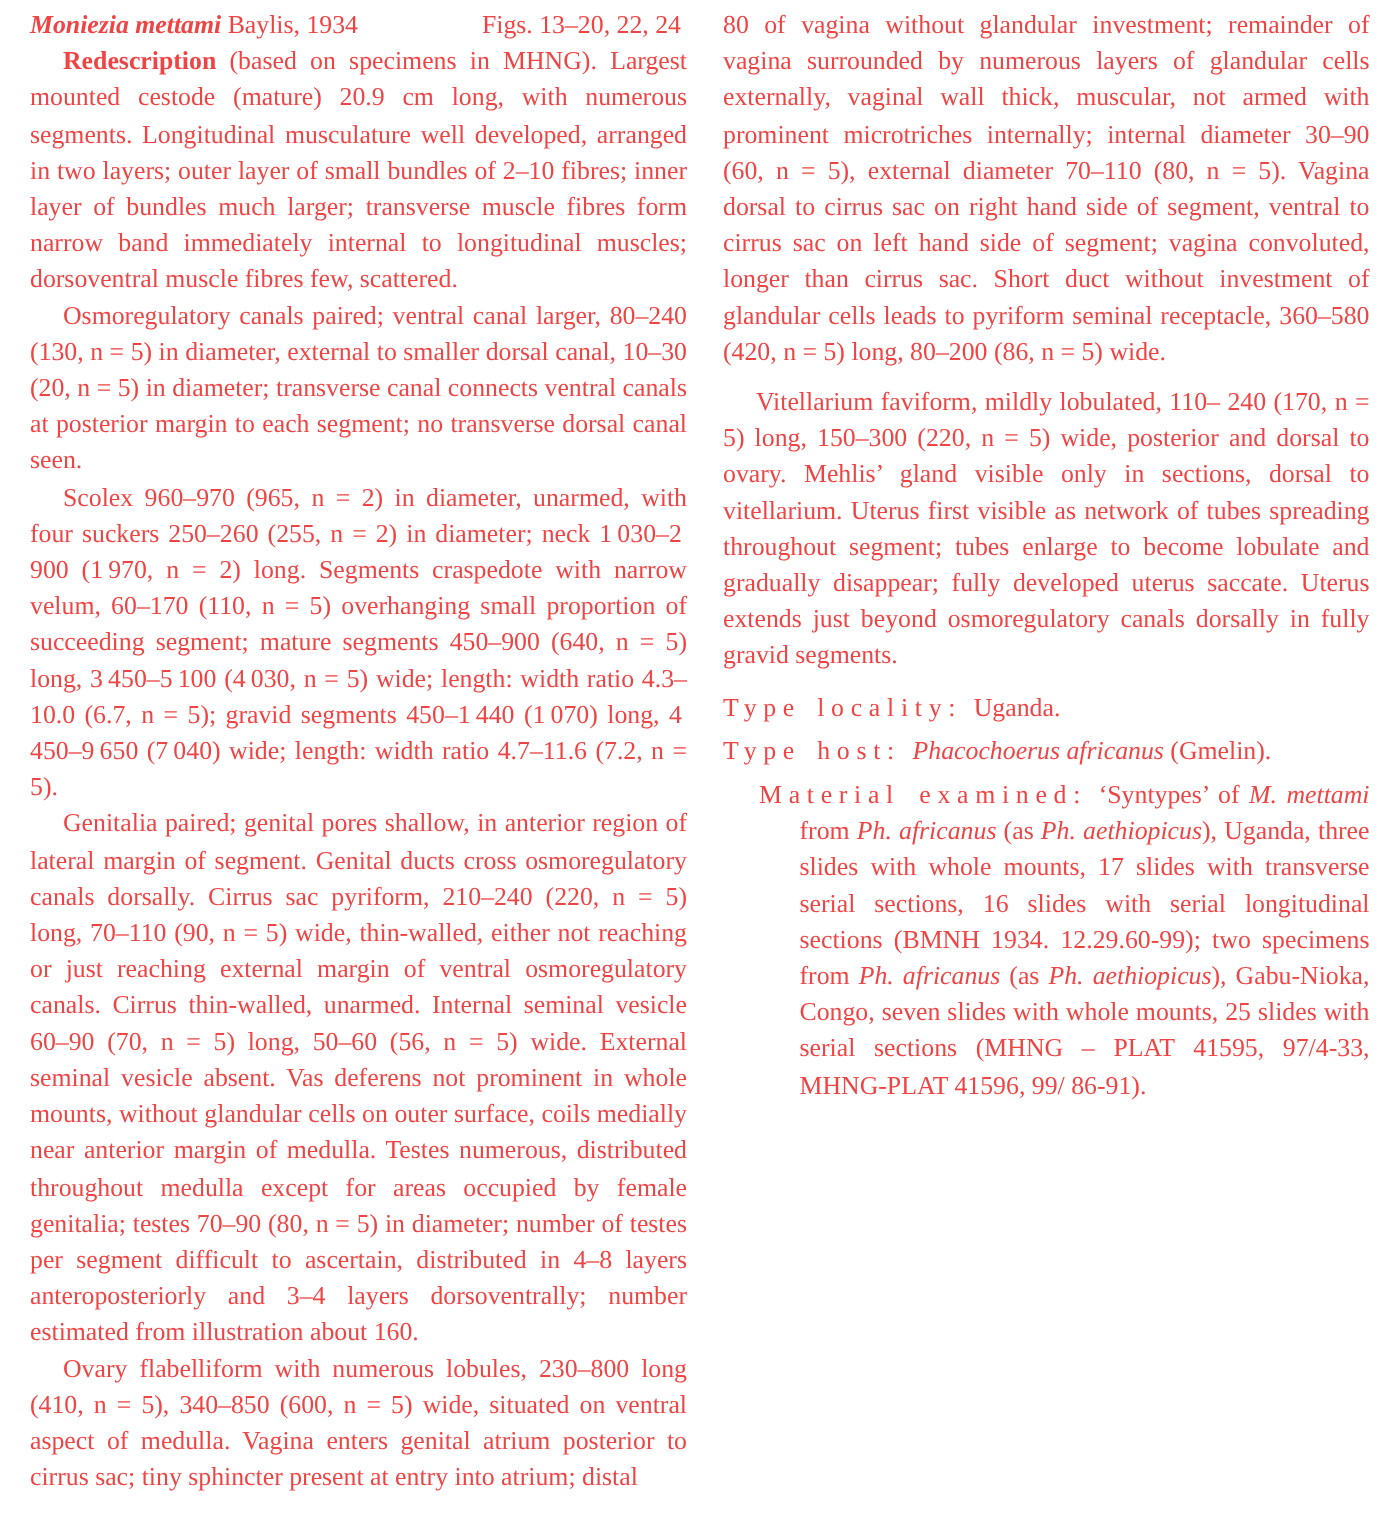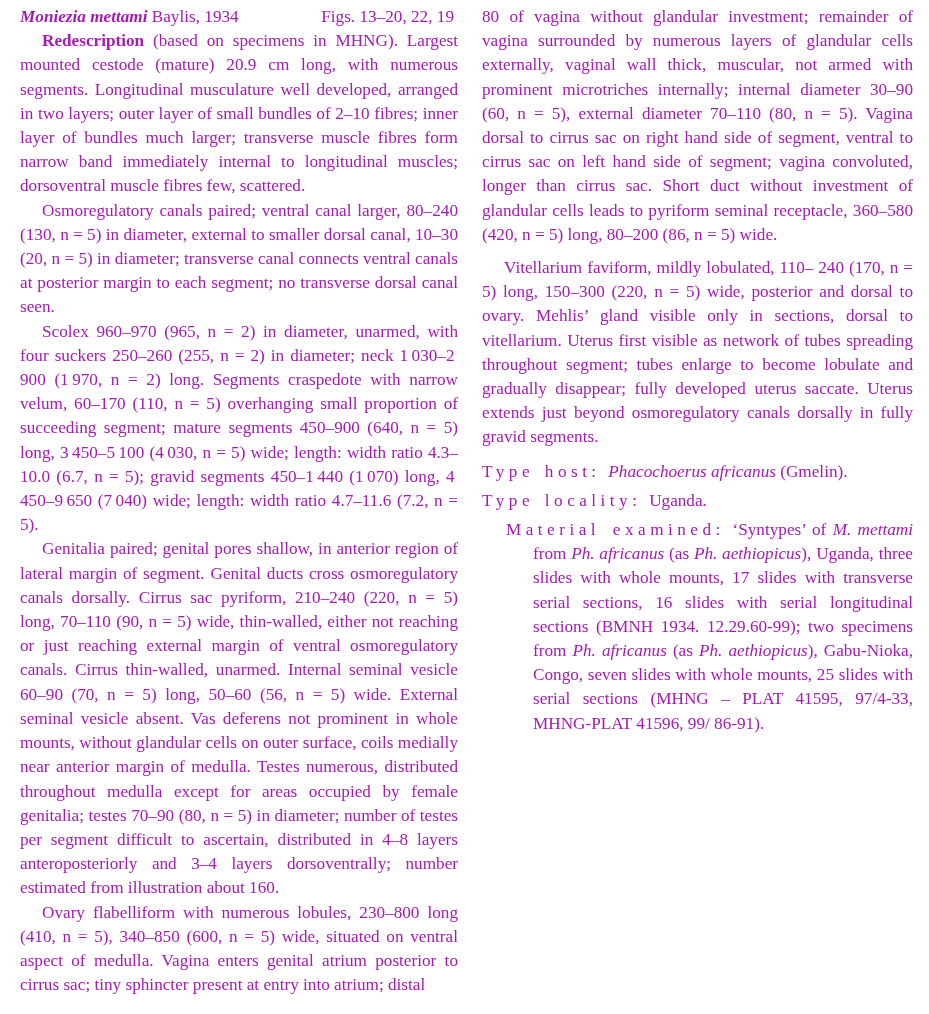--- a/index.html
+++ b/index.html
@@ -5,21 +5,21 @@
   html, body {
     margin: 0;
     padding: 0;
     background: #ffffff;
   }
   .page {
     width: 929px;
     height: 1014px;
     box-sizing: border-box;
     background: #ffffff;
-    color: #a21caf;
+    color: #ef4444;
     font-family: "Liberation Serif", "DejaVu Serif", serif;
     font-size: 17.2px;
     line-height: 24.2px;
     display: flex;
     padding: 5px 16px 0 20px;
     gap: 24px;
     overflow: hidden;
   }
   .col { box-sizing: border-box; }
   .col-left  { width: 438px; flex: 0 0 auto; }
@@ -59,33 +59,33 @@
   }
 </style>
 </head>
 <body>
 
 <div class="page">
 
   <div class="col col-left">
     <div class="heading">
       <span><span class="species">Moniezia mettami</span><span> Baylis, 1934</span></span>
-      <span>Figs. 13–20, 22, 19</span>
+      <span>Figs. 13–20, 22, 24</span>
     </div>
     <p class="para indent"><span style="font-weight: bold;">Redescription</span><span> (based on specimens in MHNG). Largest mounted cestode (mature) 20.9 cm long, with numerous segments. Longitudinal musculature well developed, arranged in two layers; outer layer of small bundles of 2–10 fibres; inner layer of bundles much larger; transverse muscle fibres form narrow band immediately internal to longitudinal muscles; dorsoventral muscle fibres few, scattered.</span></p>
     <p class="para indent"><span>Osmoregulatory canals paired; ventral canal larger, 80–240 (130, n = 5) in diameter, external to smaller dorsal canal, 10–30 (20, n = 5) in diameter; transverse canal connects ventral canals at posterior margin to each segment; no transverse dorsal canal seen.</span></p>
     <p class="para indent"><span>Scolex 960–970 (965, n = 2) in diameter, unarmed, with four suckers 250–260 (255, n = 2) in diameter; neck 1 030–2 900 (1 970, n = 2) long. Segments craspedote with narrow velum, 60–170 (110, n = 5) overhanging small proportion of succeeding segment; mature segments 450–900 (640, n = 5) long, 3 450–5 100 (4 030, n = 5) wide; length: width ratio 4.3–10.0 (6.7, n = 5); gravid segments 450–1 440 (1 070) long, 4 450–9 650 (7 040) wide; length: width ratio 4.7–11.6 (7.2, n = 5).</span></p>
     <p class="para indent"><span>Genitalia paired; genital pores shallow, in anterior region of lateral margin of segment. Genital ducts cross osmoregulatory canals dorsally. Cirrus sac pyriform, 210–240 (220, n = 5) long, 70–110 (90, n = 5) wide, thin-walled, either not reaching or just reaching external margin of ventral osmoregulatory canals. Cirrus thin-walled, unarmed. Internal seminal vesicle 60–90 (70, n = 5) long, 50–60 (56, n = 5) wide. External seminal vesicle absent. Vas deferens not prominent in whole mounts, without glandular cells on outer surface, coils medially near anterior margin of medulla. Testes numerous, distributed throughout medulla except for areas occupied by female genitalia; testes 70–90 (80, n = 5) in diameter; number of testes per segment difficult to ascertain, distributed in 4–8 layers anteroposteriorly and 3–4 layers dorsoventrally; number estimated from illustration about 160.</span></p>
     <p class="para indent"><span>Ovary flabelliform with numerous lobules, 230–800 long (410, n = 5), 340–850 (600, n = 5) wide, situated on ventral aspect of medulla. Vagina enters genital atrium posterior to cirrus sac; tiny sphincter present at entry into atrium; distal</span></p>
   </div>
 
   <div class="col col-right">
     <p class="para no-indent"><span>80 of vagina without glandular investment; remainder of vagina surrounded by numerous layers of glandular cells externally, vaginal wall thick, muscular, not armed with prominent microtriches internally; internal diameter 30–90 (60, n = 5), external diameter 70–110 (80, n = 5). Vagina dorsal to cirrus sac on right hand side of segment, ventral to cirrus sac on left hand side of segment; vagina convoluted, longer than cirrus sac. Short duct without investment of glandular cells leads to pyriform seminal receptacle, 360–580 (420, n = 5) long, 80–200 (86, n = 5) wide.</span></p>
     <p class="para indent gap-top"><span>Vitellarium faviform, mildly lobulated, 110– 240 (170, n = 5) long, 150–300 (220, n = 5) wide, posterior and dorsal to ovary. Mehlis’ gland visible only in sections, dorsal to vitellarium. Uterus first visible as network of tubes spreading throughout segment; tubes enlarge to become lobulate and gradually disappear; fully developed uterus saccate. Uterus extends just beyond osmoregulatory canals dorsally in fully gravid segments.</span></p>
 
     <div class="entries">
+      <p class="entry"><span class="entry-label">Type locality:</span><span class="entry-value-gap"></span><span><span>Uganda.</span></span></p>
       <p class="entry"><span class="entry-label">Type host:</span><span class="entry-value-gap"></span><span><span style="font-style: italic;">Phacochoerus africanus</span><span> (Gmelin).</span></span></p>
-      <p class="entry"><span class="entry-label">Type locality:</span><span class="entry-value-gap"></span><span><span>Uganda.</span></span></p>
       <p class="entry hanging"><span class="entry-label">Material examined:</span><span class="entry-value-gap"></span><span><span>‘Syntypes’ of </span><span style="font-style: italic;">M. mettami</span><span> from </span><span style="font-style: italic;">Ph. africanus</span><span> (as </span><span style="font-style: italic;">Ph. aethiopicus</span><span>), Uganda, three slides with whole mounts, 17 slides with transverse serial sections, 16 slides with serial longitudinal sections (BMNH 1934. 12.29.60-99); two specimens from </span><span style="font-style: italic;">Ph. africanus</span><span> (as </span><span style="font-style: italic;">Ph. aethiopicus</span><span>), Gabu-Nioka, Congo, seven slides with whole mounts, 25 slides with serial sections (MHNG – PLAT 41595, 97/4-33, MHNG-PLAT 41596, 99/ 86-91).</span></span></p>
     </div>
   </div>
 
 </div>
 
 </body></html>

